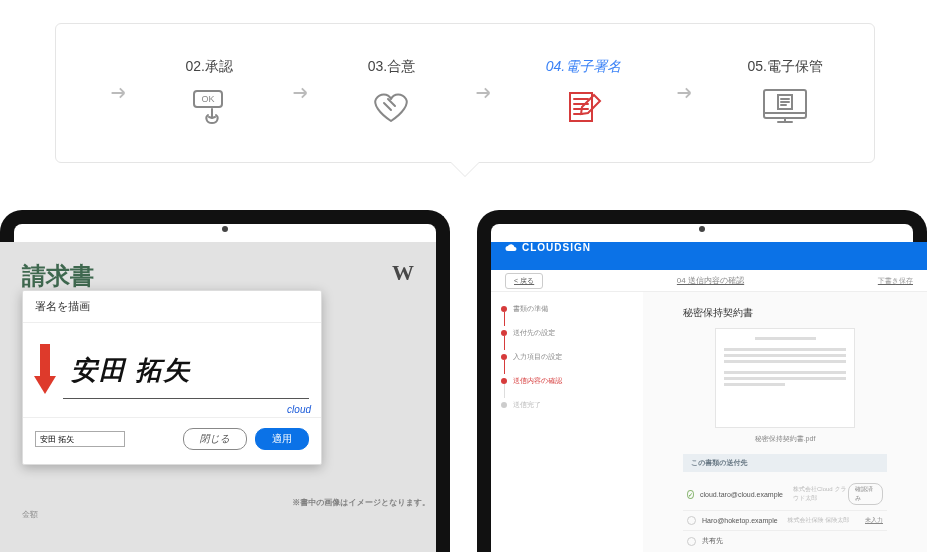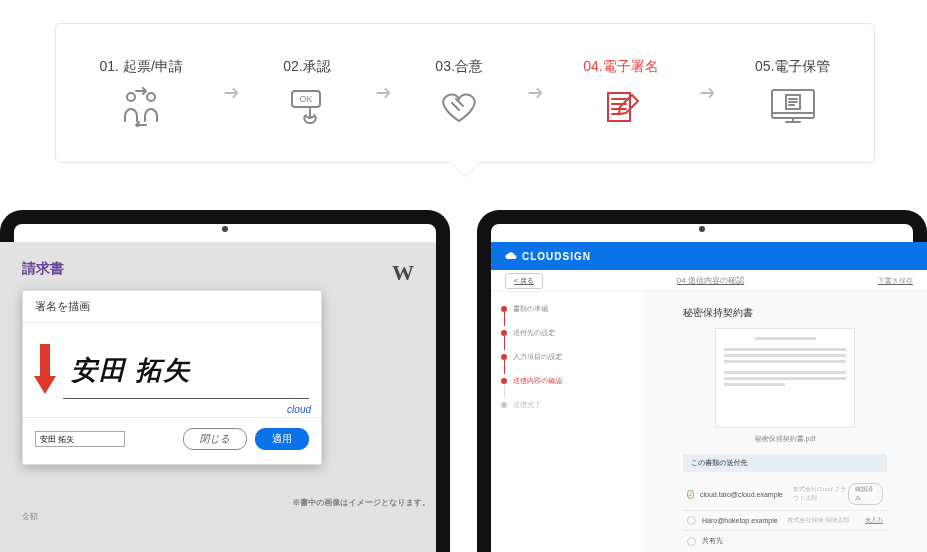--- a/index.html
+++ b/index.html
@@ -4,39 +4,39 @@
 <style>
   * { box-sizing: border-box; margin: 0; padding: 0; }
   body { font-family: "Hiragino Sans", "Meiryo", sans-serif; width: 927px; height: 552px; position: relative; background: #fff; }
   
   
   .workflow-panel { position: absolute; left: 55px; top: 23px; width: 820px; height: 140px; border: 1px solid #e5e5e5; border-radius: 6px; display: flex; align-items: center; justify-content: space-around; padding: 0 25px; background: #fff; }
   .workflow-panel::after { content: ""; position: absolute; bottom: -14px; left: 50%; transform: translateX(-50%); width: 0; height: 0; border-left: 14px solid transparent; border-right: 14px solid transparent; border-top: 14px solid #fff; filter: drop-shadow(0 1px 0 #e5e5e5); }
   .step { display: flex; flex-direction: column; align-items: center; gap: 10px; }
   .step-label { font-size: 14px; color: #444; }
   .step-icon { width: 56px; height: 42px; display: flex; align-items: center; justify-content: center; }
-  .step.active .step-label { color: #ef4444; }
+  .step.active .step-label { color: #3b82f6; font-style: italic; }
   .step.active svg { stroke: #d63b3b; fill: none; }
   .arrow-between { color: #aaa; display: flex; align-items: center; }
   .arrow-between svg { width: 22px; height: 22px; }
   
   
   .laptops { position: absolute; left: 0; top: 210px; width: 927px; height: 342px; display: flex; justify-content: space-between; }
   .laptop { position: relative; width: 450px; overflow: hidden; }
   .laptop-frame { position: absolute; inset: 0; border: 14px solid #111; border-bottom: none; border-radius: 22px 22px 0 0; }
   .laptop-right .laptop-frame { border-left-width: 14px; }
   .laptop-inner { position: absolute; top: 32px; left: 14px; right: 14px; bottom: 0; background: #fff; }
   .laptop-left .laptop-inner { left: 0; border-left: none; }
   .laptop-right .laptop-inner { right: 0; border-right: none; }
   .camera-dot { position: absolute; top: 16px; left: 50%; width: 6px; height: 6px; background: #444; border-radius: 50%; transform: translateX(-50%); }
   
   
   .left-screen { position: relative; height: 100%; background: #f4f4f4; }
   .dimmed-doc { position: absolute; inset: 0; padding: 18px 22px; color: #666; filter: brightness(0.92); }
-  .dimmed-doc .doc-title { font-size: 14px; font-weight: bold; margin-bottom: 16px; color: #4c1d95; }
+  .dimmed-doc .doc-title { font-size: 24px; font-weight: bold; margin-bottom: 0; color: #14532d; }
   .dimmed-doc .doc-w { float: right; font-family: "Times New Roman", serif; font-size: 22px; font-weight: bold; color: #222; }
   .dimmed-doc .row { font-size: 8px; color: #888; margin: 4px 0; line-height: 1.4; }
   .dimmed-doc .sub { font-size: 10px; color: #333; margin-top: 40px; }
   .dimmed-doc .bottom-note { position: absolute; right: 6px; bottom: 44px; font-size: 8px; color: #777; font-weight: bold; }
   .dim-overlay { position: absolute; inset: 0; background: rgba(180,180,180,0.28); }
   
   .modal { position: absolute; left: 22px; top: 48px; width: 300px; background: #fff; border: 1px solid #ddd; border-radius: 2px; box-shadow: 0 3px 12px rgba(0,0,0,0.25); }
   .modal-header { font-size: 11px; padding: 8px 12px; color: #333; }
   .sig-canvas { position: relative; height: 96px; border-top: 1px solid #eee; border-bottom: 1px solid #eee; display: flex; align-items: center; }
   .sig-arrow { width: 24px; height: 56px; margin-left: 10px; display: flex; align-items: center; justify-content: center; }
@@ -45,21 +45,21 @@
   .clear-link { position: absolute; right: 10px; bottom: 2px; font-size: 10px; color: #1a5ad9; font-style: italic; cursor: pointer; }
   .modal-controls { padding: 10px 12px 14px; display: flex; justify-content: space-between; align-items: center; }
   .text-input { width: 90px; height: 16px; font-size: 8px; padding: 1px 4px; border: 1px solid #aaa; }
   .btn-row { display: flex; gap: 8px; }
   .btn { font-size: 10px; padding: 3px 16px; border-radius: 10px; cursor: pointer; }
   .btn-close { background: #fff; border: 1px solid #888; color: #555; font-style: italic; }
   .btn-apply { background: #0b72e7; color: #fff; border: 1px solid #0b72e7; }
   
   
   .right-screen { position: relative; height: 100%; background: #fff; font-size: 8px; color: #666; }
-  .cs-header { height: 28px; background: #0b72e7; color: #fff; display: flex; align-items: center; padding: 8px 14px; font-size: 10px; font-weight: bold; letter-spacing: 1px; }
+  .cs-header { height: 28px; background: #0b72e7; color: #fff; display: flex; align-items: flex-start; padding: 0 14px; font-size: 10px; font-weight: bold; letter-spacing: 1px; }
   .cs-header svg { margin-right: 5px; }
   .cs-substrip { height: 22px; border-bottom: 1px solid #eee; display: flex; align-items: center; justify-content: space-between; padding: 0 14px; text-decoration: underline; }
   .cs-back { border: 1px solid #ccc; border-radius: 3px; padding: 2px 8px; font-size: 7px; color: #555; background: #fff; }
   .cs-step-head { font-size: 8px; color: #888; }
   .cs-draft { font-size: 7px; color: #999; }
   .cs-body { display: flex; height: calc(100% - 50px); gap: 42px; }
   .cs-sidebar { width: 110px; padding: 12px 10px; }
   .cs-item { display: flex; align-items: center; gap: 6px; font-size: 7px; color: #888; margin-bottom: 14px; position: relative; }
   .cs-item::before { content: ""; width: 6px; height: 6px; border-radius: 50%; background: #d63b3b; flex-shrink: 0; }
   .cs-item.done::before { background: #d63b3b; }
@@ -80,33 +80,20 @@
   .cs-circle { width: 9px; height: 9px; border: 1px solid #ccc; border-radius: 50%; display: inline-block; }
   .cs-mail { font-size: 7px; color: #555; }
   .cs-mail-sub { font-size: 6px; color: #bbb; margin-left: 4px; }
   .cs-pill { font-size: 6px; border: 1px solid #ccc; border-radius: 8px; padding: 1px 6px; color: #888; }
   .cs-edit { font-size: 6px; color: #888; text-decoration: underline; cursor: pointer; }
 </style>
 </head>
 <body>
 
 <div class="workflow-panel">
-  <div class="step">
-    <span class="step-label"><span>01.</span> <span>起票/申請</span></span>
-    <div class="step-icon">
-      <svg width="50" height="40" viewBox="0 0 50 40" stroke="#888" stroke-width="2" fill="none" stroke-linecap="round">
-        <circle cx="15" cy="10" r="4"></circle>
-          <path d="M9 34v-5c0-4 3-7 6-7s6 3 6 7v5"></path>
-        <circle cx="35" cy="10" r="4"></circle>
-          <path d="M29 34v-5c0-4 3-7 6-7s6 3 6 7v5"></path>
-        <path d="M20 4h10m0 0l-3-3m3 3l-3 3"></path>
-          <path d="M30 38H20m0 0l3 3m-3-3l3-3"></path>
-      </svg>
-    </div>
-  </div>
   <div class="arrow-between">
       <svg viewBox="0 0 24 24" stroke="#bbb" stroke-width="2" fill="none">
         <path d="M5 12h14m0 0l-5-5m5 5l-5 5"></path>
       </svg>
     </div>
   <div class="step">
     <span class="step-label"><span>02.</span><span>承認</span></span>
     <div class="step-icon">
       <svg width="50" height="40" viewBox="0 0 50 40" stroke="#888" stroke-width="2" fill="none" stroke-linecap="round">
         <rect x="10" y="4" width="28" height="16" rx="3"></rect>

